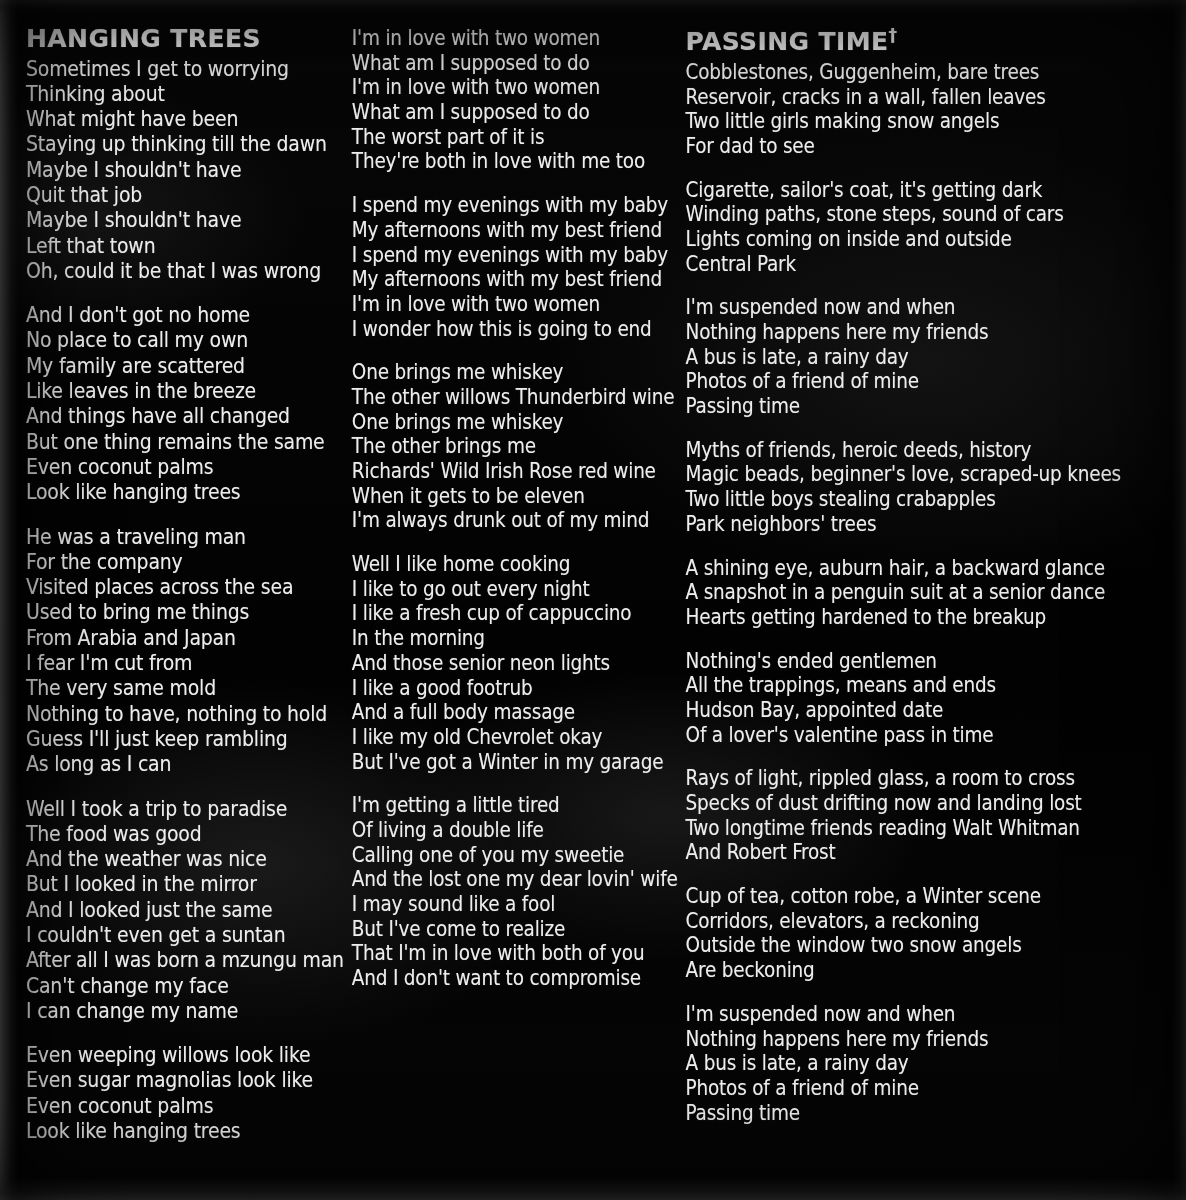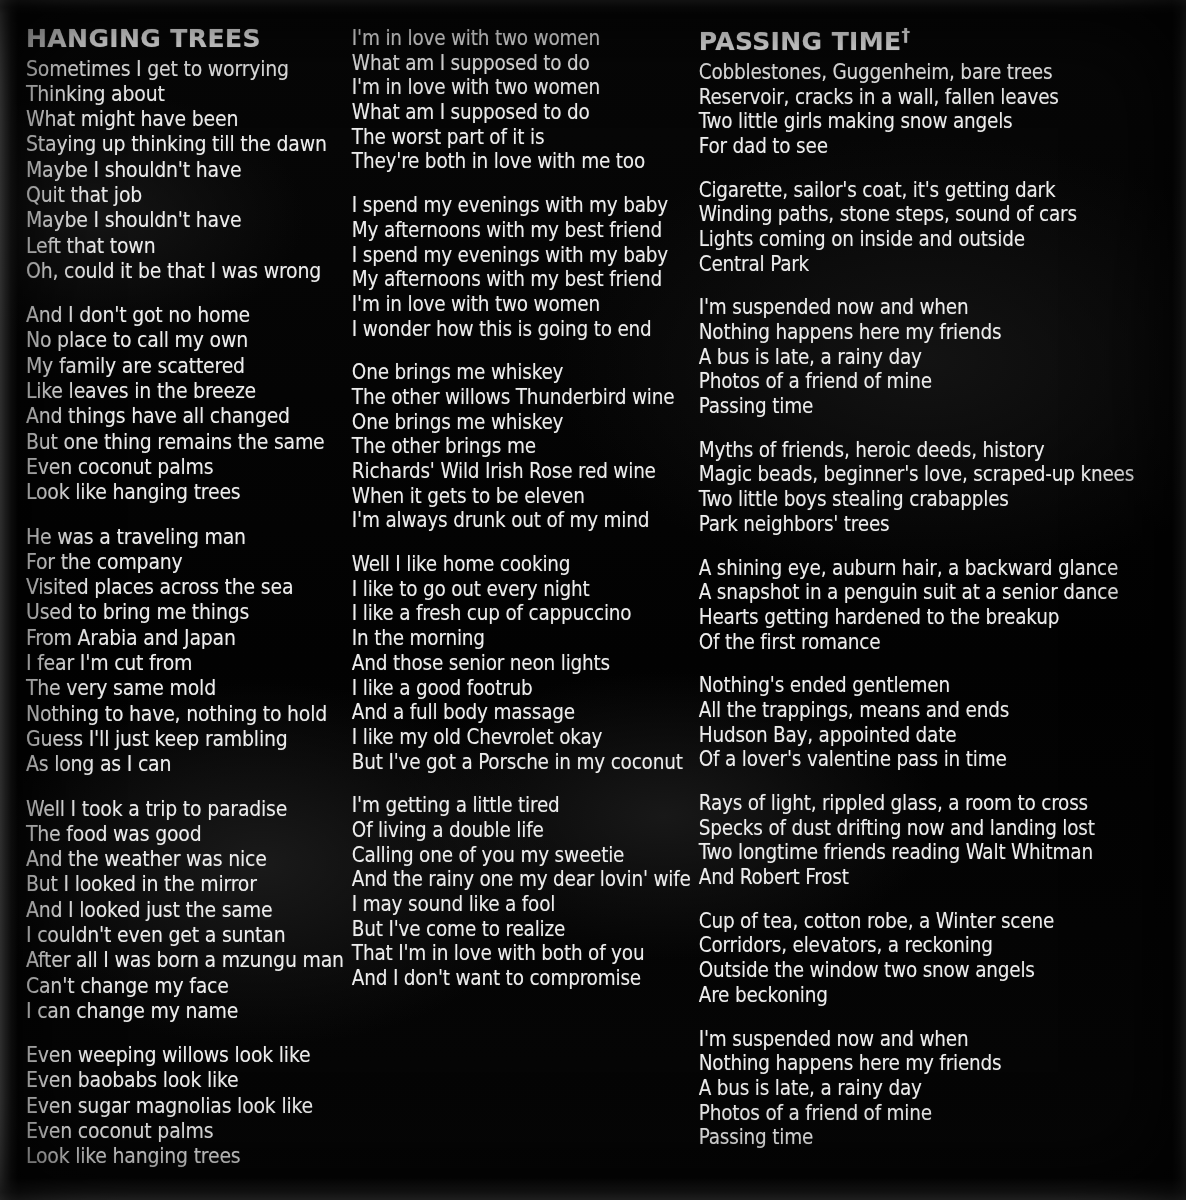--- a/index.html
+++ b/index.html
@@ -170,21 +170,20 @@
             <div class="line">And the weather was nice</div>
             <div class="line">But I looked in the mirror</div>
             <div class="line">And I looked just the same</div>
             <div class="line">I couldn't even get a suntan</div>
             <div class="line">After all I was born a mzungu man</div>
             <div class="line">Can't change my face</div>
             <div class="line">I can change my name</div>
           </div>
           <div class="stanza">
             <div class="line">Even weeping willows look like</div>
-            <div class="line">Even baobabs look like</div>
             <div class="line">Even sugar magnolias look like</div>
             <div class="line">Even coconut palms</div>
             <div class="line">Look like hanging trees</div>
           </div>
         </div>
     </div>
 
     <div class="column col-2">
       <div>
           <div class="stanza">
@@ -214,27 +213,27 @@
           </div>
           <div class="stanza">
             <div class="line">Well I like home cooking</div>
             <div class="line">I like to go out every night</div>
             <div class="line">I like a fresh cup of cappuccino</div>
             <div class="line">In the morning</div>
             <div class="line">And those senior neon lights</div>
             <div class="line">I like a good footrub</div>
             <div class="line">And a full body massage</div>
             <div class="line">I like my old Chevrolet okay</div>
-            <div class="line">But I've got a Porsche in my coconut</div>
+            <div class="line">But I've got a Winter in my garage</div>
           </div>
           <div class="stanza">
             <div class="line">I'm getting a little tired</div>
             <div class="line">Of living a double life</div>
             <div class="line">Calling one of you my sweetie</div>
-            <div class="line">And the rainy one my dear lovin' wife</div>
+            <div class="line">And the lost one my dear lovin' wife</div>
             <div class="line">I may sound like a fool</div>
             <div class="line">But I've come to realize</div>
             <div class="line">That I'm in love with both of you</div>
             <div class="line">And I don't want to compromise</div>
           </div>
         </div>
     </div>
 
     <div class="column col-3">
       <div class="title-block">
@@ -263,21 +262,20 @@
           <div class="stanza">
             <div class="line">Myths of friends, heroic deeds, history</div>
             <div class="line">Magic beads, beginner's love, scraped-up knees</div>
             <div class="line">Two little boys stealing crabapples</div>
             <div class="line">Park neighbors' trees</div>
           </div>
           <div class="stanza">
             <div class="line">A shining eye, auburn hair, a backward glance</div>
             <div class="line">A snapshot in a penguin suit at a senior dance</div>
             <div class="line">Hearts getting hardened to the breakup</div>
-            <div class="line">Of the first romance</div>
           </div>
           <div class="stanza">
             <div class="line">Nothing's ended gentlemen</div>
             <div class="line">All the trappings, means and ends</div>
             <div class="line">Hudson Bay, appointed date</div>
             <div class="line">Of a lover's valentine pass in time</div>
           </div>
           <div class="stanza">
             <div class="line">Rays of light, rippled glass, a room to cross</div>
             <div class="line">Specks of dust drifting now and landing lost</div>

